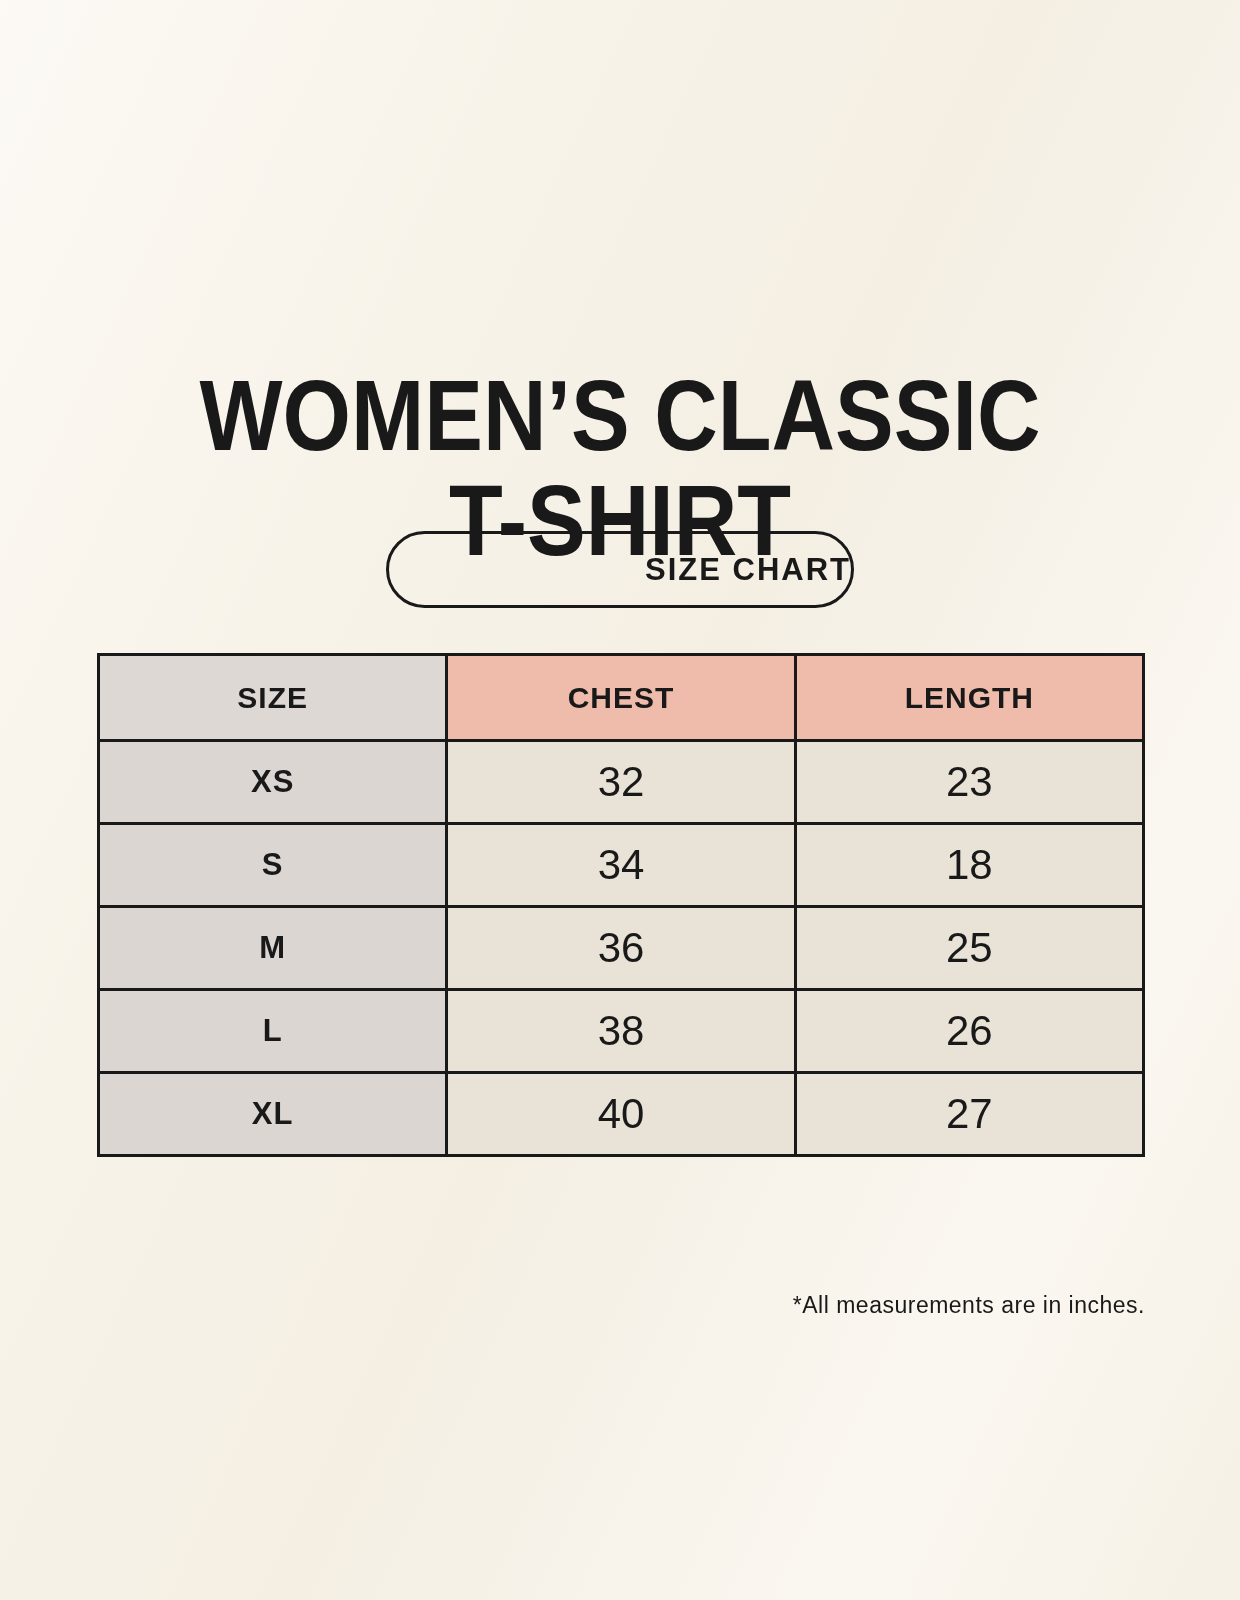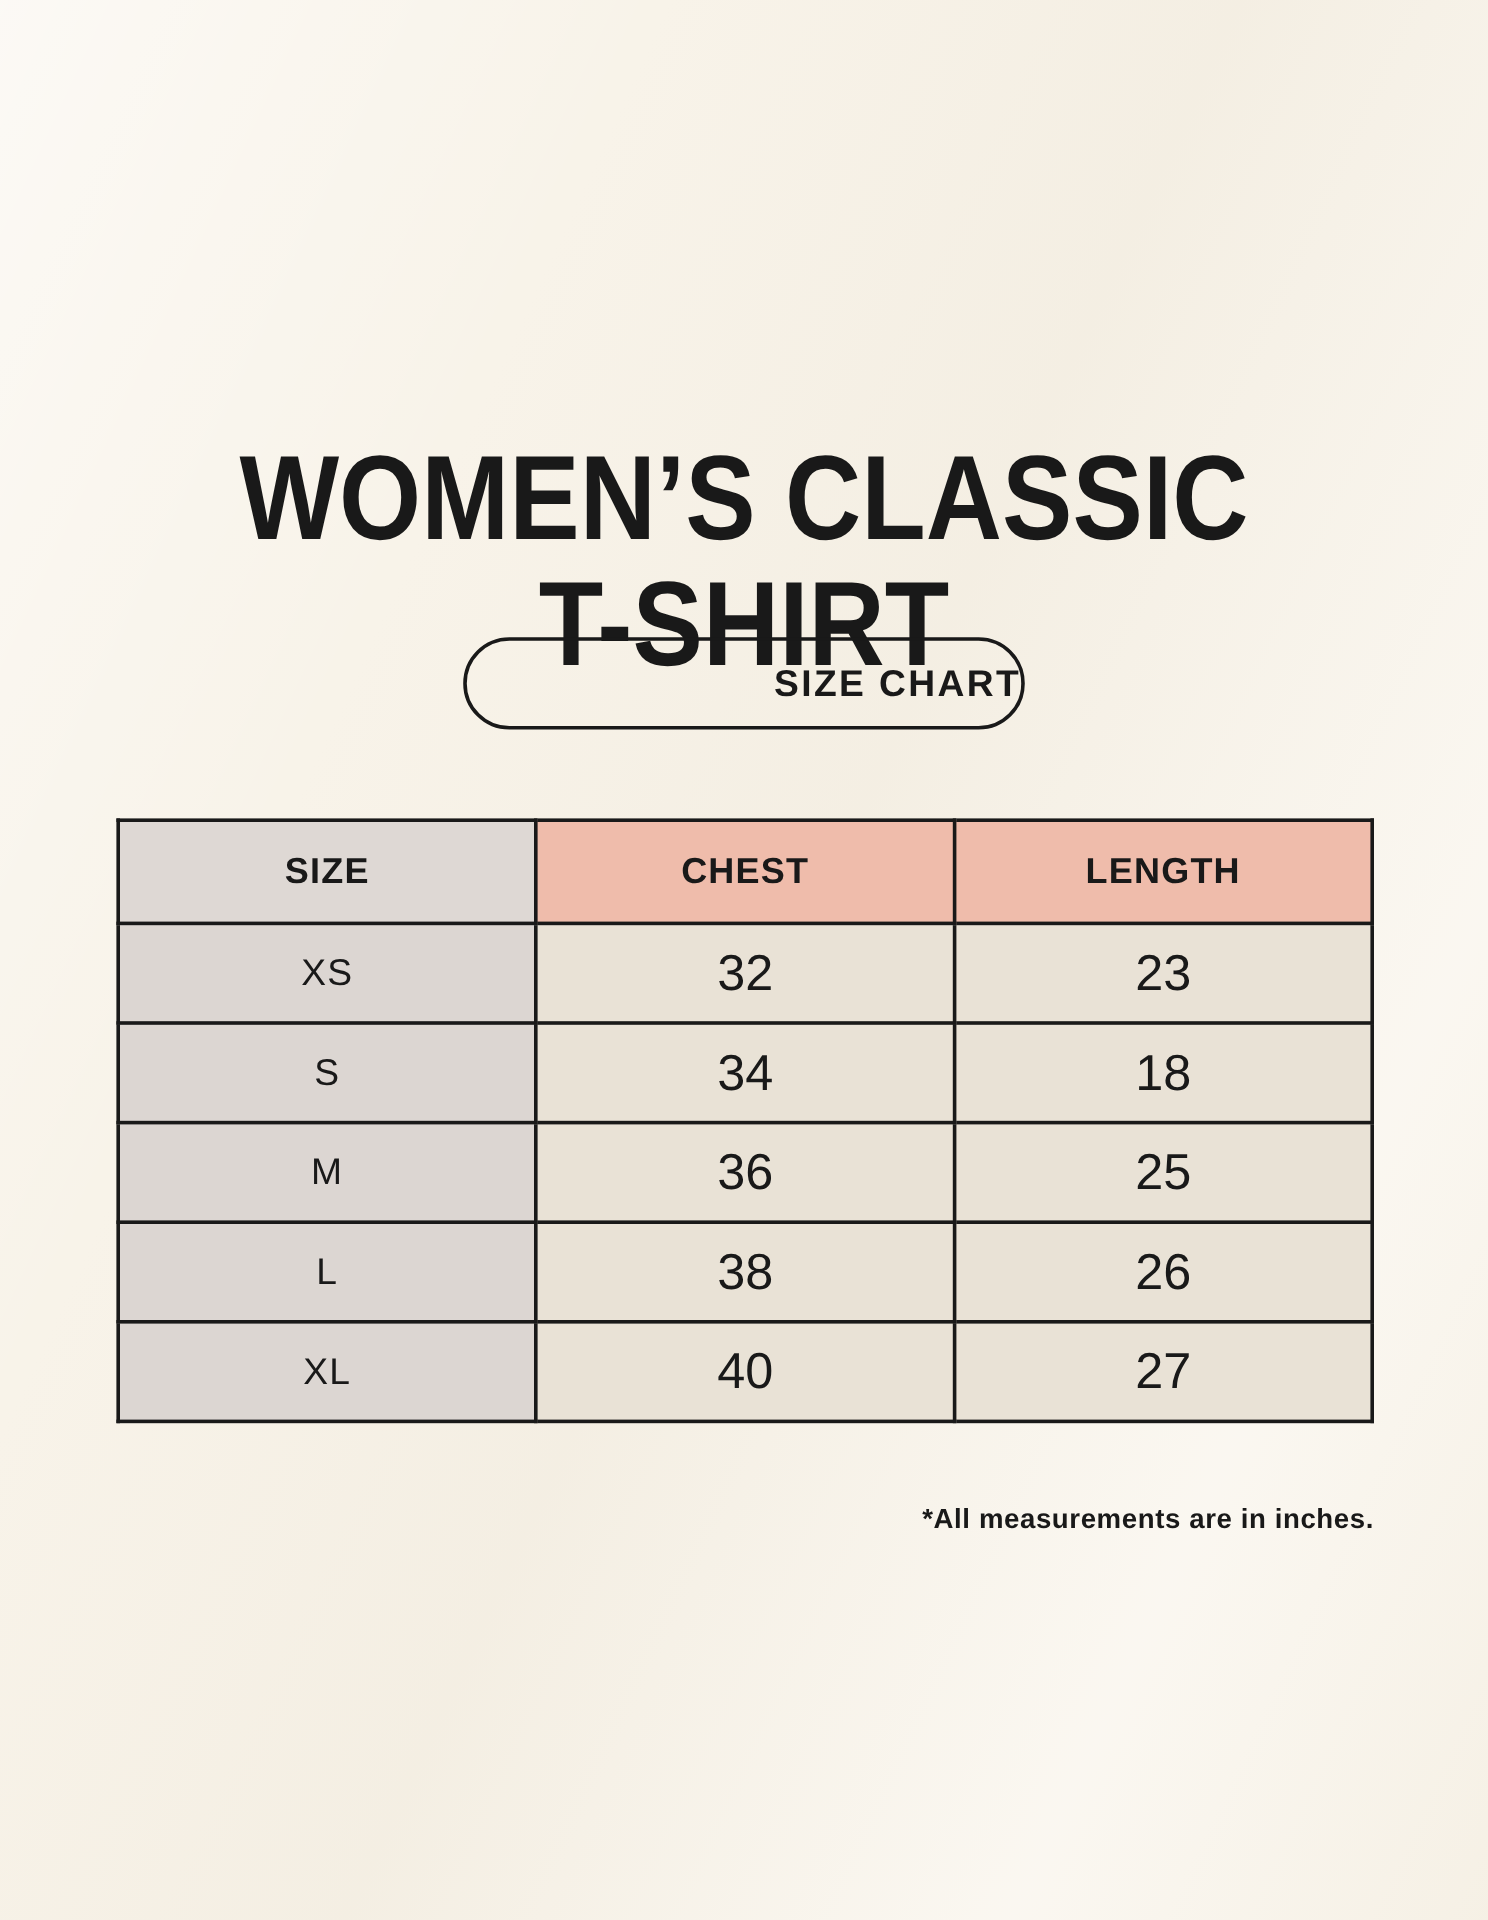--- a/index.html
+++ b/index.html
@@ -61,21 +61,21 @@
     align-items: center;
     justify-content: flex-end;
     font-size: 31px;
     font-weight: 600;
     letter-spacing: 2px;
     background: transparent;
     color: var(--text);
   }
   table.size-table {
     position: absolute;
-    top: 682px;
+    top: 653px;
     left: 97px;
     width: 1048px;
     border-collapse: collapse;
     table-layout: fixed;
     text-align: center;
   }
   .size-table th, .size-table td {
     border: 3px solid var(--border);
     padding: 0;
     vertical-align: middle;
@@ -84,37 +84,37 @@
     height: 86px;
     font-size: 30px;
     font-weight: bold;
     letter-spacing: 1px;
   }
   .size-table th.size-col { background: var(--header-size-bg); }
   .size-table th.measure-col { background: var(--header-measure-bg); }
   .size-table td { height: 83px; }
   .size-table td.label {
     background: var(--row-label-bg);
-    font-weight: normal;
+    font-weight: bold;
     font-size: 31px;
     letter-spacing: 1px;
   }
   .size-table td.value {
     background: var(--row-value-bg);
     font-size: 42px;
     font-weight: 400;
   }
   .footnote {
     position: absolute;
-    top: 1252px;
+    top: 1292px;
     left: 97px;
     width: 1048px;
     text-align: right;
     font-size: 23px;
-    font-weight: 700;
+    font-weight: 400;
     letter-spacing: 0.5px;
     color: var(--text);
   }
 </style>
 </head>
 <body>
 
 <div class="canvas">
 
   <h1 class="title">

